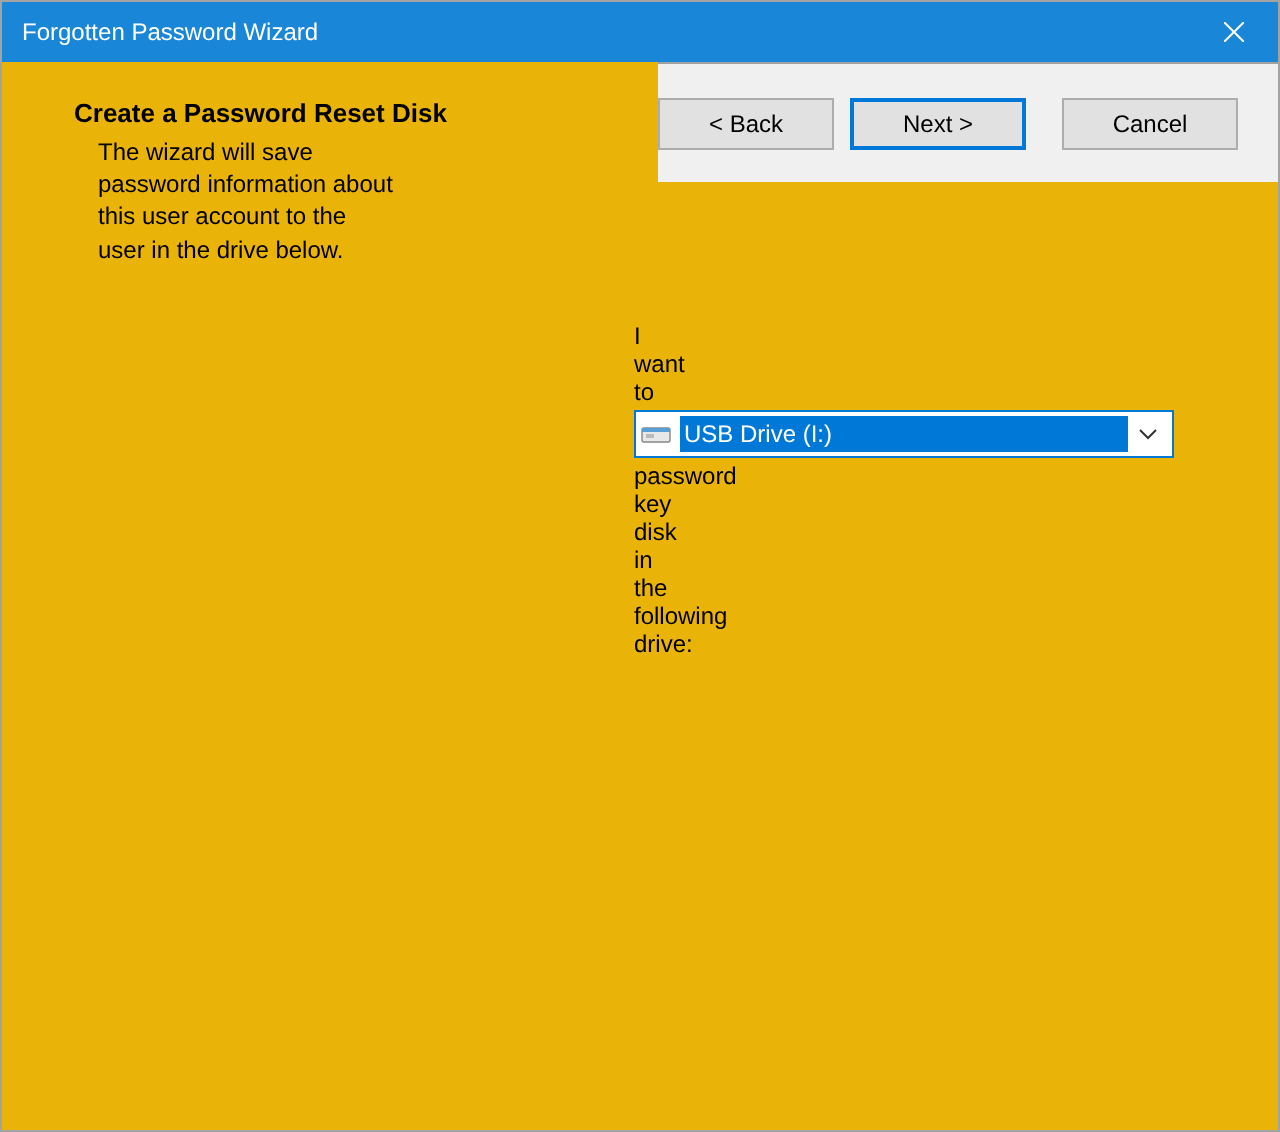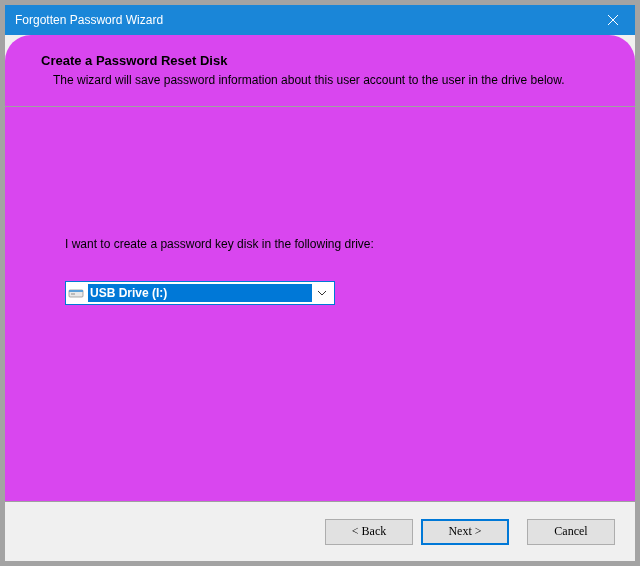--- a/index.html
+++ b/index.html
@@ -8,21 +8,21 @@
     font-family: "Segoe UI", Tahoma, sans-serif;
     font-size: 12px;
     background: #fff;
     width: 640px;
     height: 566px;
     overflow: hidden;
   }
   .window {
     width: 640px;
     height: 566px;
-    border: 5px solid #a3a3a3;
+    border: 1px solid #a3a3a3;
     background: #f0f0f0;
     display: flex;
     flex-direction: column;
   }
   .titlebar {
     height: 30px;
     background: #1a86d8;
     color: #fff;
     display: flex;
     align-items: center;
@@ -37,23 +37,22 @@
     align-items: center;
     justify-content: center;
     color: #fff;
     font-size: 14px;
     line-height: 1;
   }
   .close-btn svg { stroke: #fff; stroke-width: 1; }
   .content {
     flex: 1;
     display: flex;
-    flex-direction: column;
-    background: #d946ef;
-    border-radius: 26px;
+    flex-direction: row;
+    background: #eab308;
   }
   .header-section {
     padding: 18px 28px 18px 36px;
   }
   .header-title {
     font-weight: bold;
     font-size: 13px;
     color: #000;
     margin-bottom: 4px;
   }
@@ -102,21 +101,20 @@
     justify-content: center;
   }
   .combo-icon svg { display: block; }
   .combo-text {
     flex: 1;
     color: #fff;
     background: #0078d7;
     padding: 1px 2px;
     font-size: 12px;
     line-height: 16px;
-    font-weight: bold;
   }
   .combo-arrow {
     width: 20px;
     height: 100%;
     display: flex;
     align-items: center;
     justify-content: center;
   }
   .combo-arrow svg { stroke: #333; stroke-width: 1; fill: none; }
   .button-bar {
@@ -127,21 +125,21 @@
     justify-content: flex-end;
     padding-right: 20px;
     gap: 8px;
     background: #f0f0f0;
   }
   .btn {
     width: 88px;
     height: 26px;
     border: 1px solid #adadad;
     background: #e1e1e1;
-    font-family: Liberation Serif, serif;
+    font-family: Liberation Sans, sans-serif;
     font-size: 12px;
     color: #000;
     display: flex;
     align-items: center;
     justify-content: center;
     cursor: default;
   }
   .btn.primary {
     border: 2px solid #0078d7;
     background: #e1e1e1;

